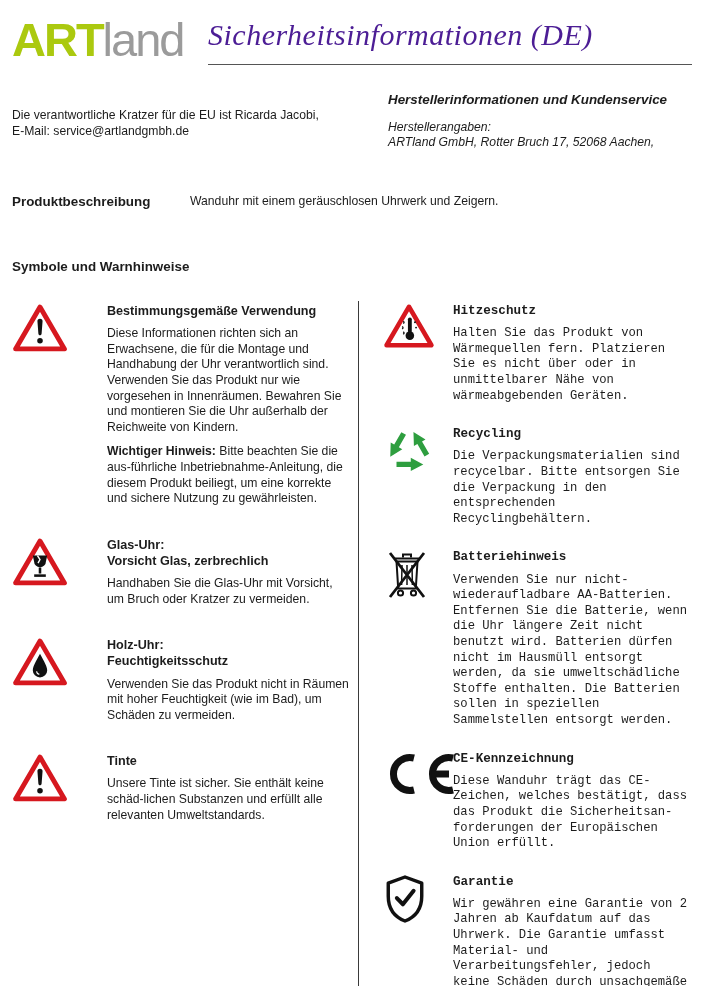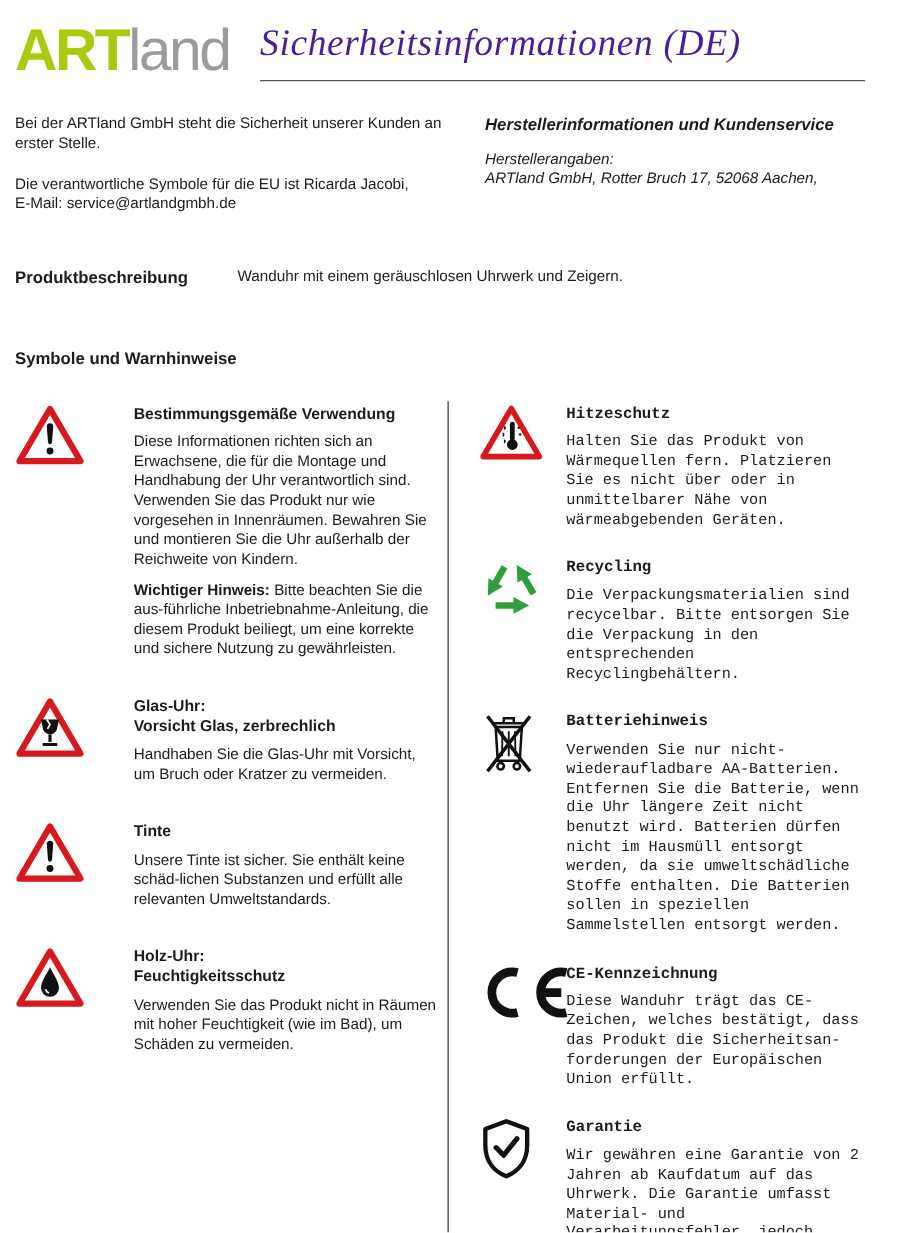--- a/index.html
+++ b/index.html
@@ -56,23 +56,22 @@
       <span class="logo-art">ART</span><span class="logo-land">land</span>
     </div>
     <div class="title-wrap">
       <h1 class="page-title">Sicherheitsinformationen (DE)</h1>
     </div>
   </div>
 
   <div class="top">
     <div class="col-left">
       <div class="intro">
-        <p>Bei der ARTland GmbH steht die Sicherheit unserer Kunden an erster Stelle.</p>
-      </div>
-      <p class="responsible">Die verantwortliche Symbole für die EU ist Ricarda Jacobi,
+      </div>
+      <p class="responsible">Die verantwortliche Kratzer für die EU ist Ricarda Jacobi,
 E-Mail: service@artlandgmbh.de</p>
     </div>
     <div class="col-right mfr">
       <h2 class="mfr-heading">Herstellerinformationen und Kundenservice</h2>
       <p>Herstellerangaben:</p>
       <p>ARTland GmbH, Rotter Bruch 17, 52068 Aachen,</p>
     </div>
   </div>
 
   <div class="product-row">
@@ -120,47 +119,47 @@
             <span class="tl">Vorsicht Glas, zerbrechlich</span>
           </h3>
           <p>Handhaben Sie die Glas-Uhr mit Vorsicht, um Bruch oder Kratzer zu vermeiden.</p>
         </div>
       </div>
 
       <div class="sym-item">
         <div class="sym-icon">
           <svg viewBox="0 0 48 43" width="56" height="50">
             <path d="M24 3.5 L45 39.5 H3 Z" fill="#ffffff" stroke="#d6181f" stroke-width="4.2" stroke-linejoin="round"></path>
+            <path d="M24 14.5 C23 17 17.8 24.5 17.8 28.6 a6.2 6.2 0 0 0 12.4 0 C30.2 24.5 25 17 24 14.5 Z" fill="#111111"></path>
+            <path d="M21 29.5 a3.2 3.2 0 0 0 2.4 2.6" stroke="#ffffff" stroke-width="1.1" fill="none"></path>
+          </svg>
+        </div>
+        <div class="sym-text">
+          <h3 class="sym-title">
+            <span class="tl">Holz-Uhr:</span>
+            <span class="tl">Feuchtigkeitsschutz</span>
+          </h3>
+          <p>Verwenden Sie das Produkt nicht in Räumen mit hoher Feuchtigkeit (wie im Bad), um Schäden zu vermeiden.</p>
+        </div>
+      </div>
+
+      <div class="sym-item">
+        <div class="sym-icon">
+          <svg viewBox="0 0 48 43" width="56" height="50">
+            <path d="M24 3.5 L45 39.5 H3 Z" fill="#ffffff" stroke="#d6181f" stroke-width="4.2" stroke-linejoin="round"></path>
             <path d="M24 13.5 c1.5 0 2.3 0.9 2.2 2.3 l-0.8 10.4 c-0.06 1 -0.6 1.6 -1.4 1.6 s-1.34 -0.6 -1.4 -1.6 l-0.8 -10.4 c-0.1 -1.4 0.7 -2.3 2.2 -2.3 z" fill="#111111"></path>
             <circle cx="24" cy="32.5" r="2.4" fill="#111111"></circle>
           </svg>
         </div>
         <div class="sym-text">
           <h3 class="sym-title">
             <span class="tl">Tinte</span>
             <span class="tl"></span>
           </h3>
           <p>Unsere Tinte ist sicher. Sie enthält keine schäd-lichen Substanzen und erfüllt alle relevanten Umweltstandards.</p>
-        </div>
-      </div>
-
-      <div class="sym-item">
-        <div class="sym-icon">
-          <svg viewBox="0 0 48 43" width="56" height="50">
-            <path d="M24 3.5 L45 39.5 H3 Z" fill="#ffffff" stroke="#d6181f" stroke-width="4.2" stroke-linejoin="round"></path>
-            <path d="M24 14.5 C23 17 17.8 24.5 17.8 28.6 a6.2 6.2 0 0 0 12.4 0 C30.2 24.5 25 17 24 14.5 Z" fill="#111111"></path>
-            <path d="M21 29.5 a3.2 3.2 0 0 0 2.4 2.6" stroke="#ffffff" stroke-width="1.1" fill="none"></path>
-          </svg>
-        </div>
-        <div class="sym-text">
-          <h3 class="sym-title">
-            <span class="tl">Holz-Uhr:</span>
-            <span class="tl">Feuchtigkeitsschutz</span>
-          </h3>
-          <p>Verwenden Sie das Produkt nicht in Räumen mit hoher Feuchtigkeit (wie im Bad), um Schäden zu vermeiden.</p>
         </div>
       </div>
 
     </div>
 
     <div class="sym-divider"></div>
 
     <div class="sym-col-right">
 
       <div class="sym-item">

